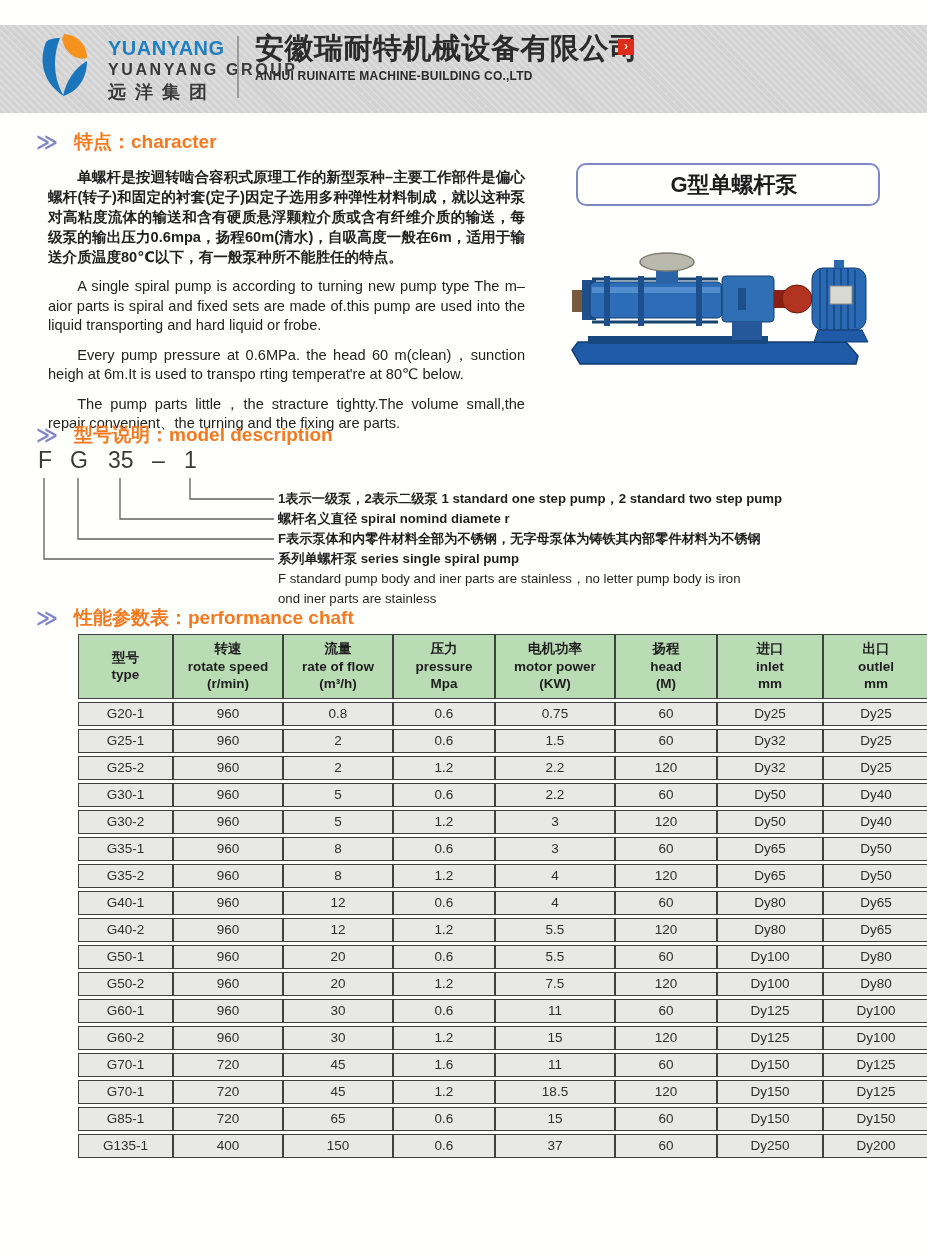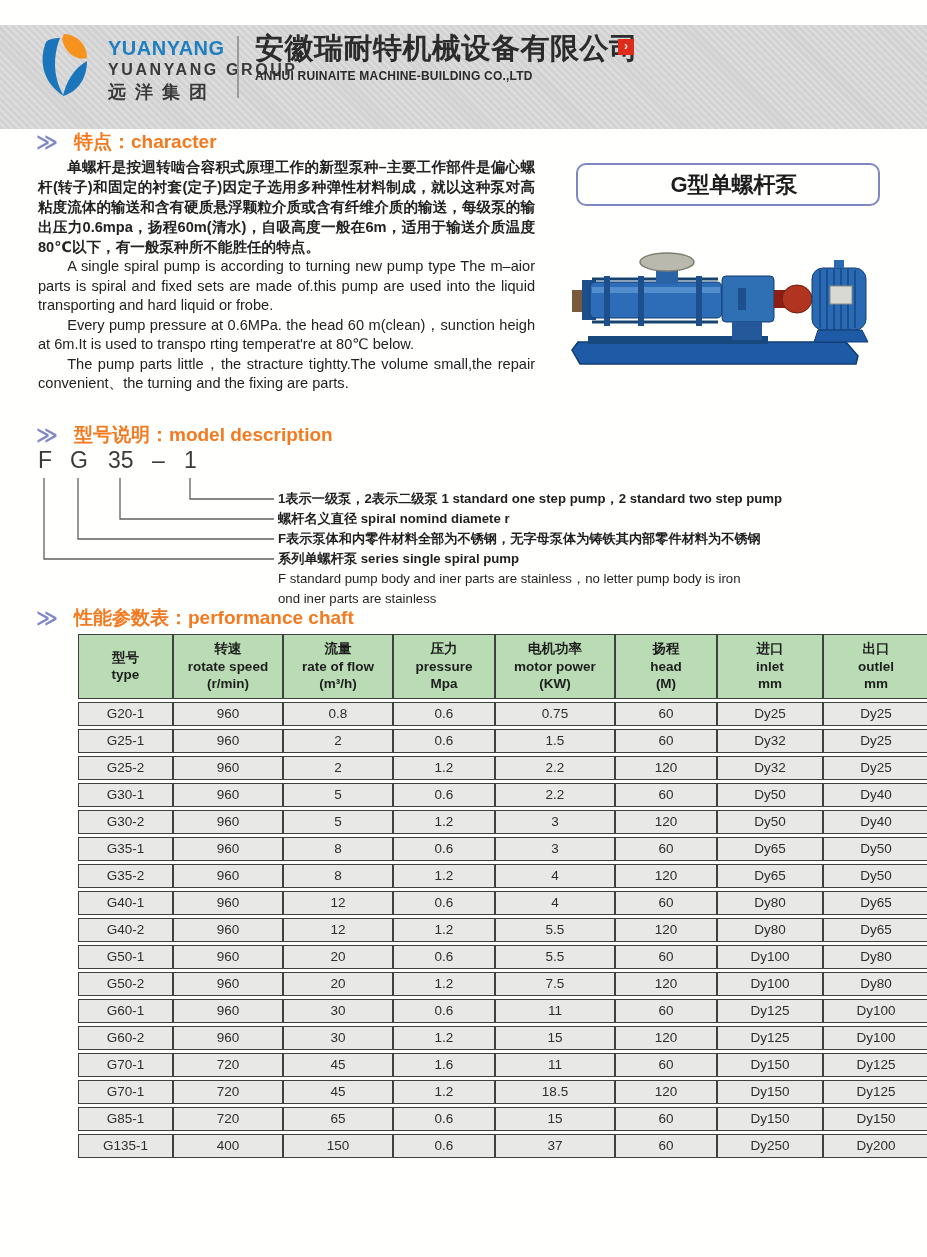--- a/index.html
+++ b/index.html
@@ -6,21 +6,21 @@
   html,body { margin:0; padding:0; }
   body {
     background:#ffffff;
     font-family:"Liberation Sans","DejaVu Sans",sans-serif;
     color:#2e2e2e;
   }
   .page { position:relative; width:927px; height:1257px; background:#fffffe; overflow:hidden; }
 
   
   .band {
-    position:absolute; left:0; top:25px; width:927px; height:104px;
+    position:absolute; left:0; top:25px; width:927px; height:88px;
     background:repeating-linear-gradient(45deg,#d2d2d2 0 3px,#dddddd 3px 5px);
   }
   .logo-mark { position:absolute; left:36px; top:5px; width:52px; height:72px; }
   .logo-text { position:absolute; left:108px; top:13px; line-height:1; }
   .brand    { font-size:20px; font-weight:bold; color:#1e7fc0; letter-spacing:0.5px; }
   .brand-group { font-size:16px; font-weight:bold; color:#3a3a3a; letter-spacing:2.6px; margin-top:4px; }
   .brand-cn { font-size:18px; font-weight:bold; color:#3a3a3a; letter-spacing:9px; margin-top:5px; }
   .divider  { position:absolute; left:237px; top:11px; width:2px; height:62px; background:#9a9a9a; }
   .company  { position:absolute; left:255px; top:9px; line-height:1; }
   .company-cn { font-size:29px; font-weight:bold; color:#2b2b2b; letter-spacing:0.5px; }
@@ -31,21 +31,21 @@
     text-align:center; line-height:15px;
   }
 
   
   .sec-head { position:absolute; left:36px; white-space:nowrap; }
   .sec-head .chev { color:#7f86ca; font-size:21px; font-weight:bold; margin-right:16px; vertical-align:-1px; }
   .sec-head .t    { color:#f4791f; font-size:19px; font-weight:bold; }
 
   
   .char-text { position:absolute; left:38px; top:157px; width:497px; }
-  .char-text p { margin:0; text-align:justify; text-indent:2em; }
+  .char-text p { margin:10px; text-align:justify; text-indent:2em; }
   .p-cn { font-size:14.6px; line-height:20px; font-weight:600; color:#222; }
   .p-en { font-size:14.6px; line-height:19.5px; font-weight:400; color:#222; }
 
   .product-box {
     position:absolute; left:576px; top:163px; width:304px; height:43px;
     border:2px solid #7d87c5; border-radius:10px;
     display:flex; align-items:center; justify-content:center;
     font-size:22px; font-weight:bold; color:#1d1d1d; background:#fffffe;padding-left:12px;
   }
   .pump-wrap { position:absolute; left:568px; top:236px; width:318px; height:140px; }

